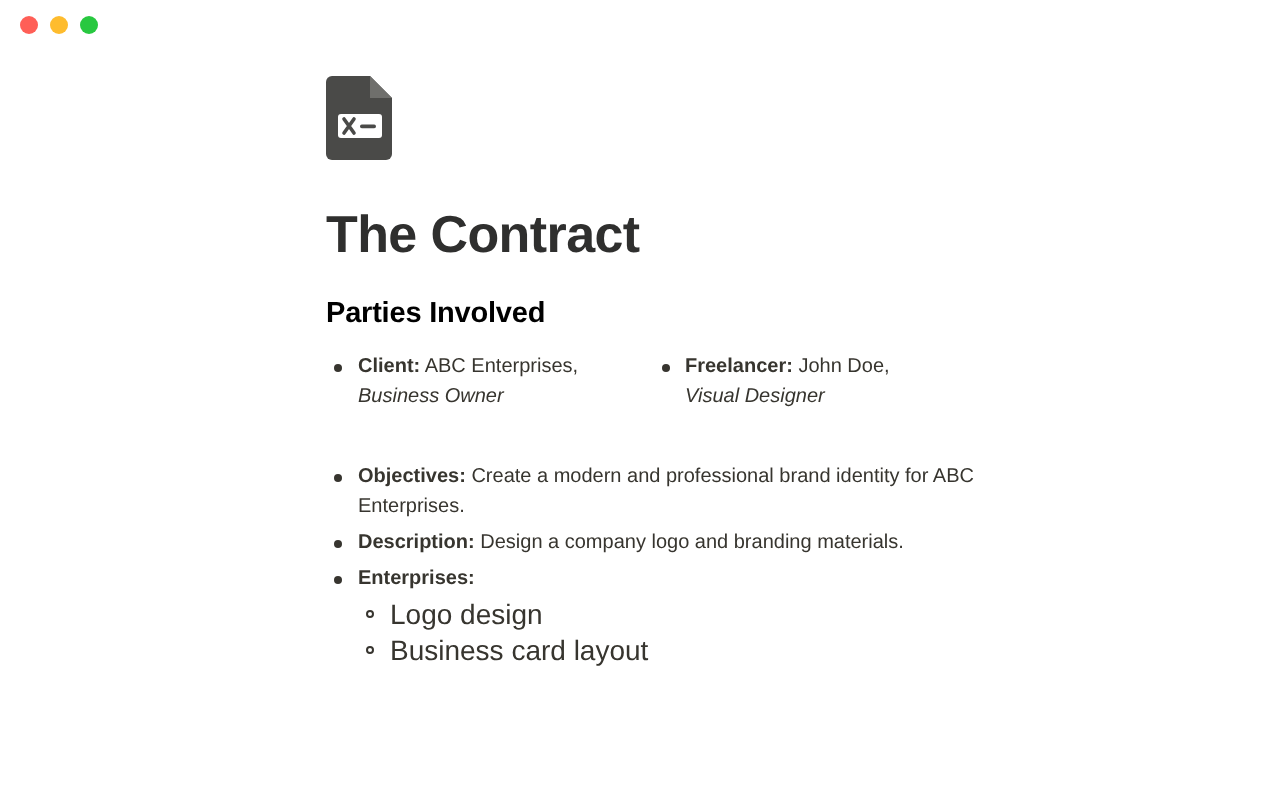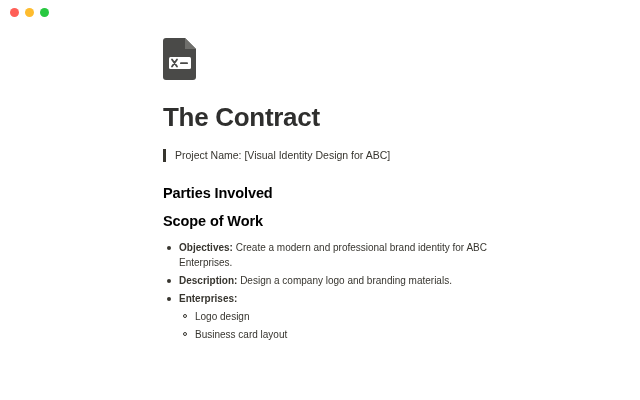--- a/index.html
+++ b/index.html
@@ -119,21 +119,21 @@
     background: #37352f;
   }
   ul.sub {
     list-style: none;
     margin: 3px 0 0 0;
     padding: 0;
   }
   ul.sub > li {
     position: relative;
     padding-left: 16px;
-    font-size: 10px;
+    font-size: 14px;
     line-height: 15px;
     color: #37352f;
     margin-bottom: 3px;
   }
   ul.sub > li::before {
     content: "";
     position: absolute;
     left: 4px;
     top: 5px;
     width: 4px;
@@ -166,25 +166,43 @@
       <svg class="cover-icon" viewBox="0 0 34 42" aria-hidden="true">
         <path d="M3 0 h19 l11 11 v28 a3 3 0 0 1 -3 3 H3 a3 3 0 0 1 -3 -3 V3 a3 3 0 0 1 3 -3 z" fill="#4a4a48"></path>
         <path d="M22 0 l11 11 h-11 z" fill="#6f6f6c"></path>
         <rect x="6" y="19" width="22" height="12" rx="1.5" fill="#ffffff"></rect>
         <path d="M9 21.5 l5 7 M14 21.5 l-5 7" stroke="#4a4a48" stroke-width="1.8" stroke-linecap="round"></path>
         <rect x="17" y="24.3" width="8" height="1.8" rx="0.9" fill="#4a4a48"></rect>
       </svg>
 
       <h1 class="title">The Contract</h1>
 
-      <div class="callout">Project Name: [Visual Identity Design for ABC]</div>
 
       <h2 class="section">Parties Involved</h2>
-
-      <h2 class="section">Scope of Work</h2>
+      <div class="columns">
+        <div class="col">
+          <ul class="bullets">
+            <li>
+              <span class="bold">Client:</span>
+              <span>ABC Enterprises,</span><br>
+              <span class="ital">Business Owner</span>
+            </li>
+          </ul>
+        </div>
+        <div class="col">
+          <ul class="bullets">
+            <li>
+              <span class="bold">Freelancer:</span>
+              <span>John Doe,</span><br>
+              <span class="ital">Visual Designer</span>
+            </li>
+          </ul>
+        </div>
+      </div>
+
       <ul class="bullets">
         <li>
           <span class="bold">Objectives:</span>
           <span>Create a modern and professional brand identity for ABC Enterprises.</span>
         </li>
         <li>
           <span class="bold">Description:</span>
           <span>Design a company logo and branding materials.</span>
         </li>
         <li>

